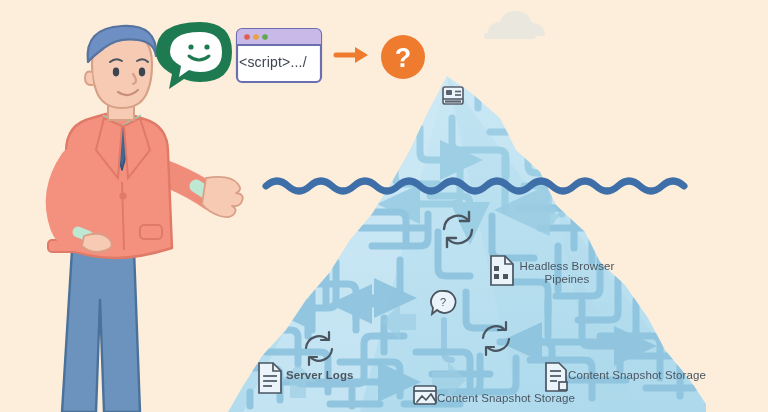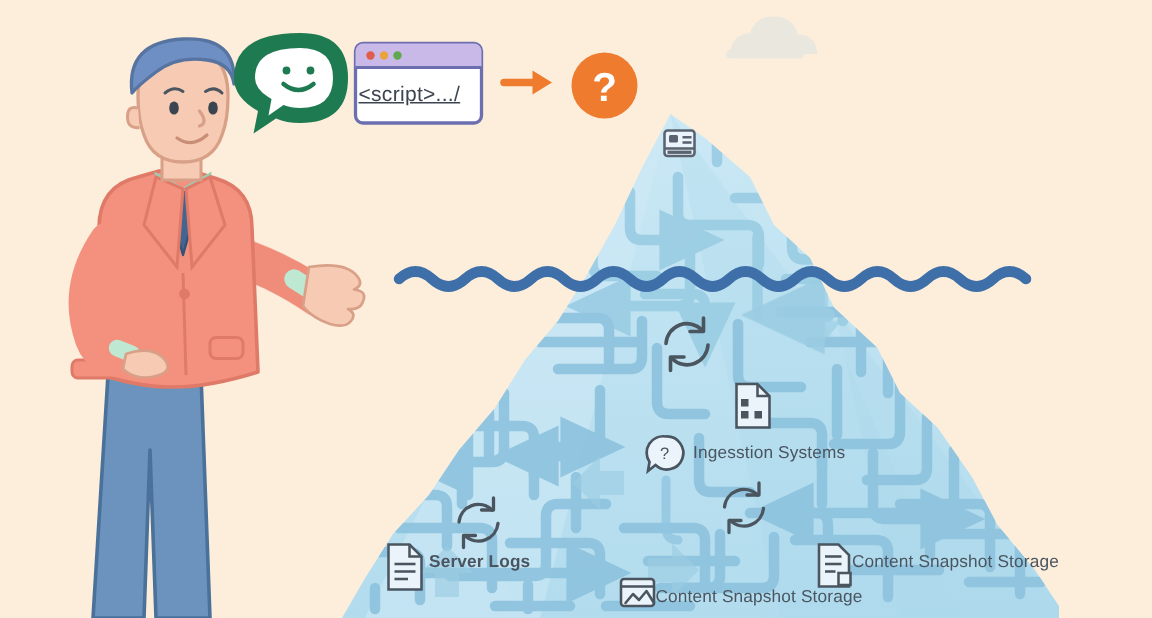--- a/index.html
+++ b/index.html
@@ -24,21 +24,20 @@
   #lbl-headless{left:513px;top:260px;}
   #lbl-ingestion{left:462px;top:296px;}
   #lbl-serverlogs{left:286px;top:369px;font-weight:bold;}
   #lbl-css-right{left:568px;top:369px;}
   #lbl-css-bottom{left:437px;top:392px;}
   .code-txt{
     position:absolute;left:239px;top:54px;width:76px;
     font-family:"Liberation Sans", sans-serif;
     font-size:14px;color:#3C4450;text-align:left;
     letter-spacing:.2px;
-    text-decoration:underline;
   }
 </style>
 </head>
 <body>
 
 <div id="stage">
 
   <svg width="768" height="412" viewBox="0 0 768 412">
     <defs>
       <clipPath id="berg-clip">
@@ -289,18 +288,18 @@
     <g stroke="#4A5560" stroke-width="1.7" fill="none">
       <rect x="414" y="386" width="22" height="18" rx="2" fill="#EAF4FA"></rect>
       <line x1="414" y1="391" x2="436" y2="391"></line>
       <path d="M417,402 l5,-6 l4,4 l5,-6 l5,8" stroke-linejoin="round" stroke-linecap="round"></path>
     </g>
 
   </svg>
 
   <div class="code-txt">&lt;script&gt;.../</div>
 
-  <div class="lbl" id="lbl-ingestion">Ingesstion Systems</div>
+  <div class="lbl two" id="lbl-headless">Headless Browser Pipeines</div>
   <div class="lbl" id="lbl-serverlogs">Server Logs</div>
   <div class="lbl" id="lbl-css-right">Content Snapshot Storage</div>
   <div class="lbl" id="lbl-css-bottom">Content Snapshot Storage</div>
 
 </div>
 
 </body></html>

